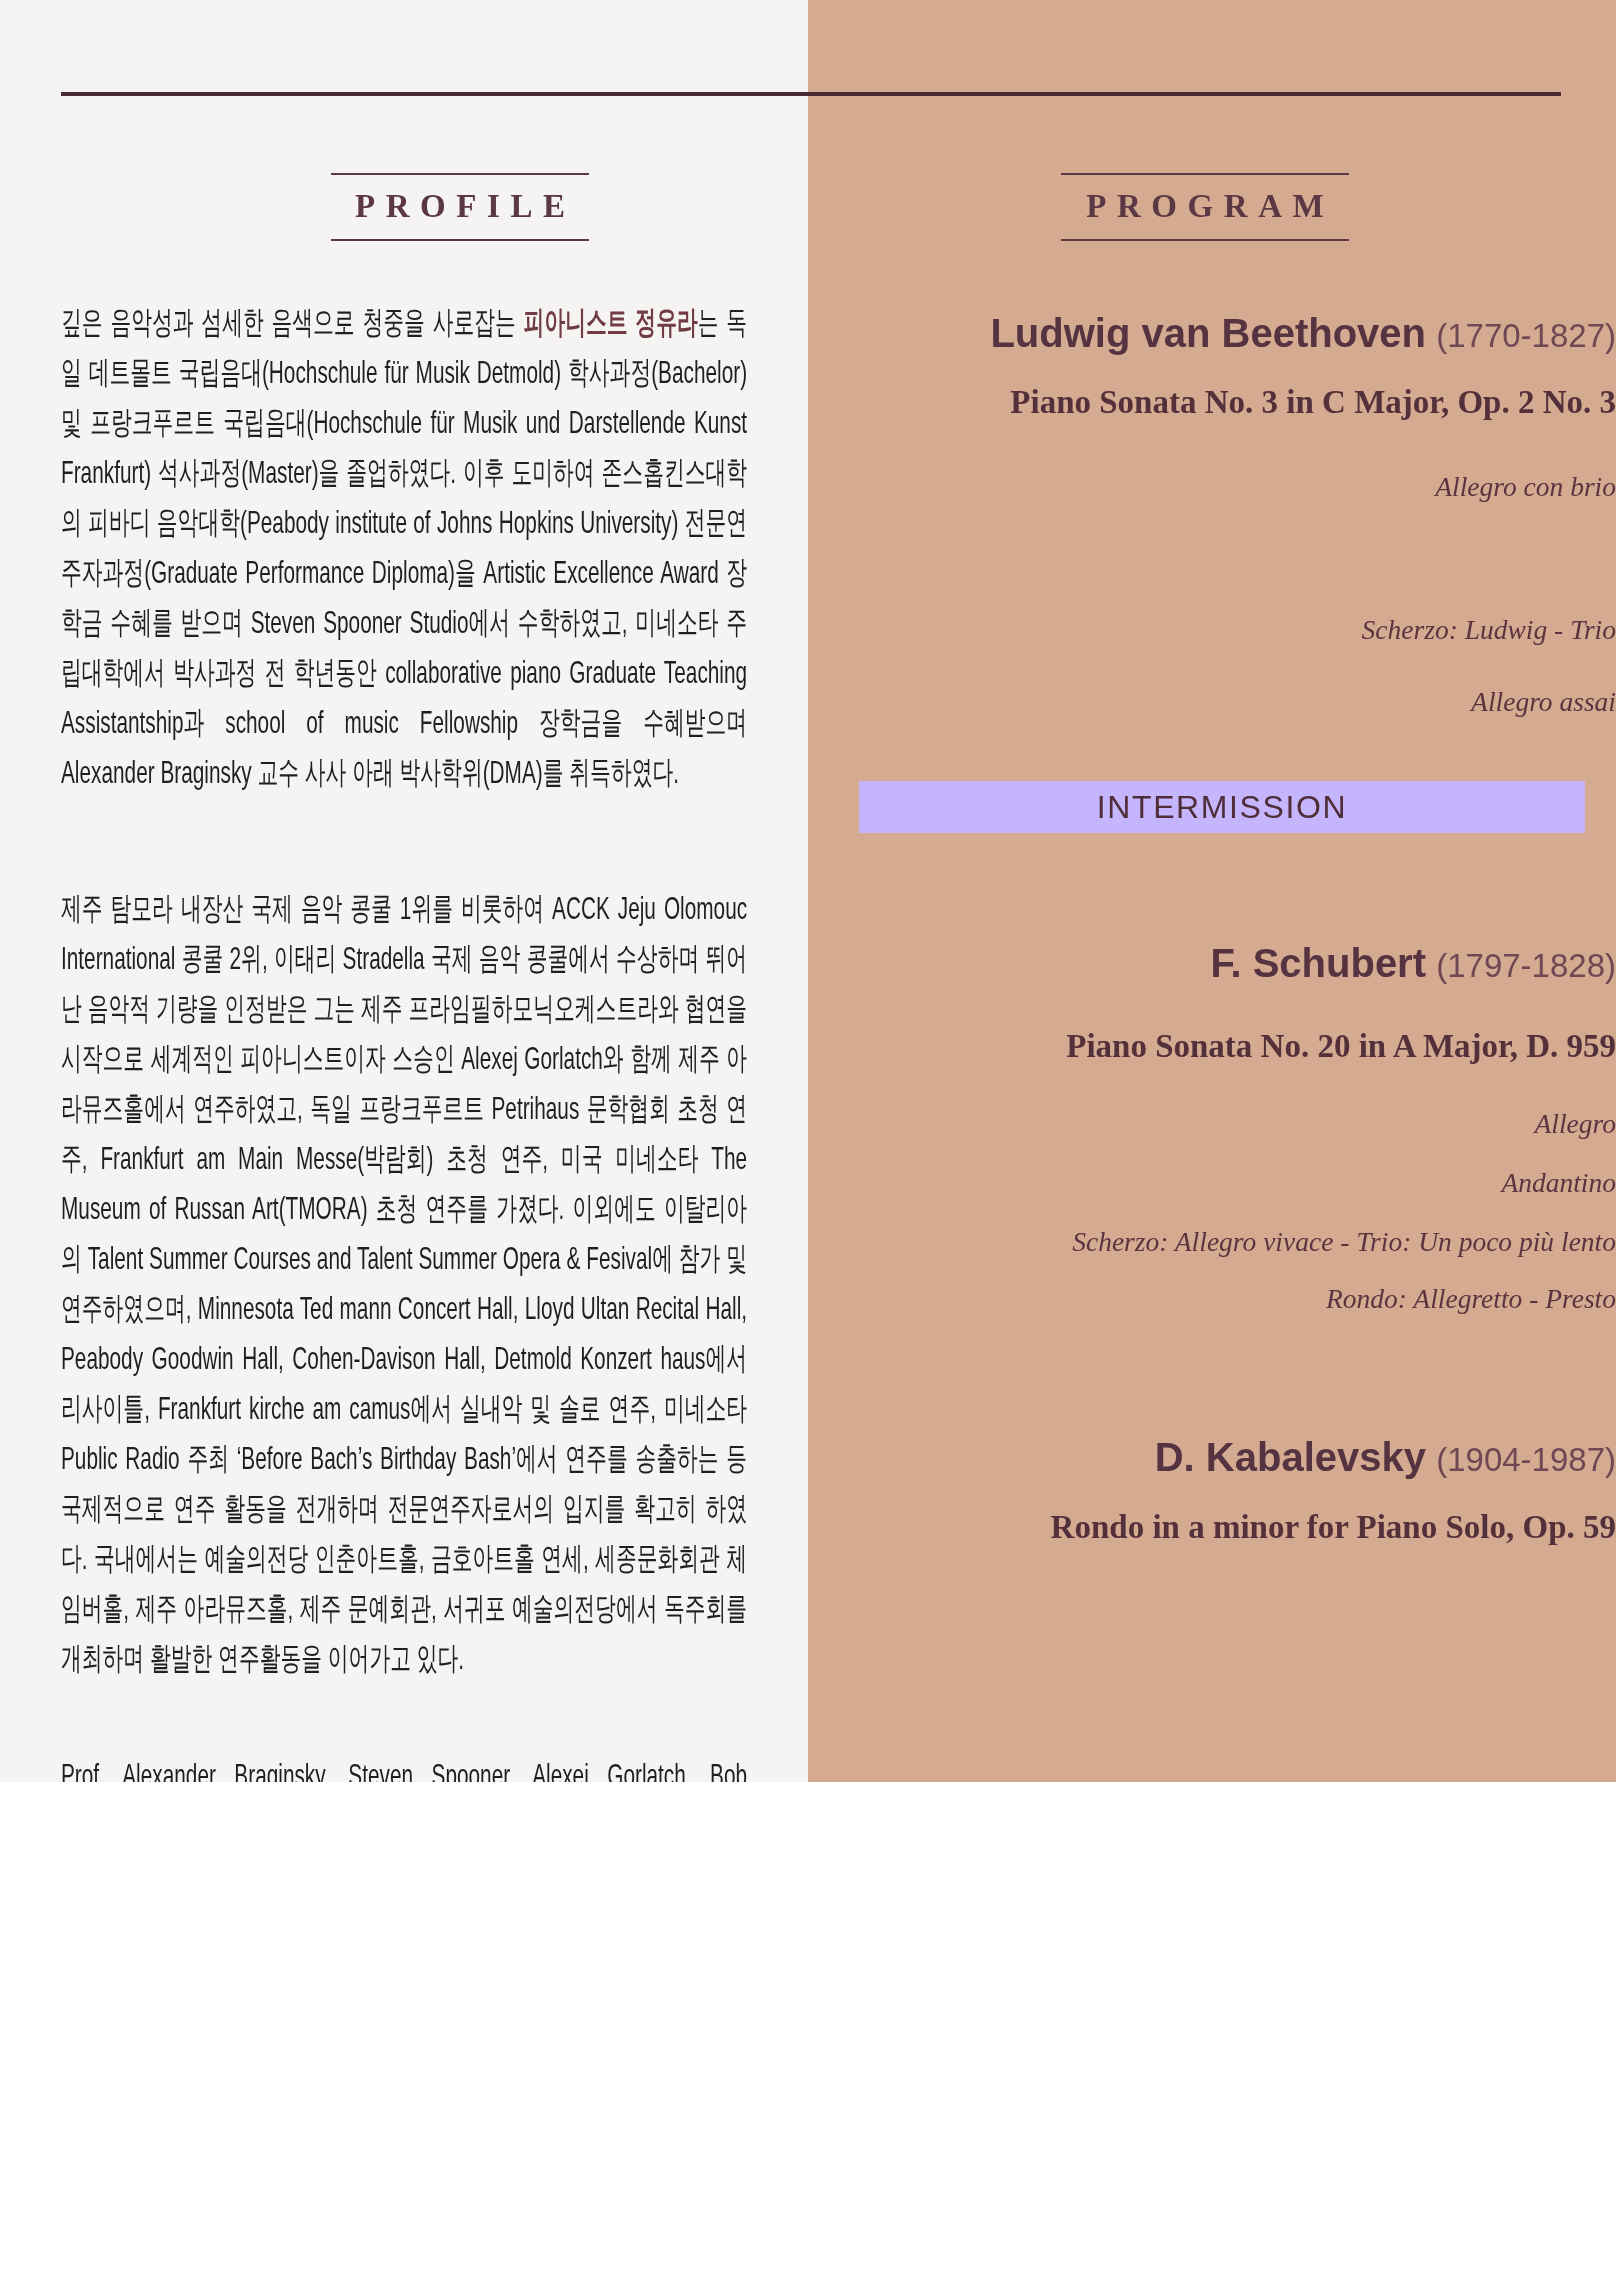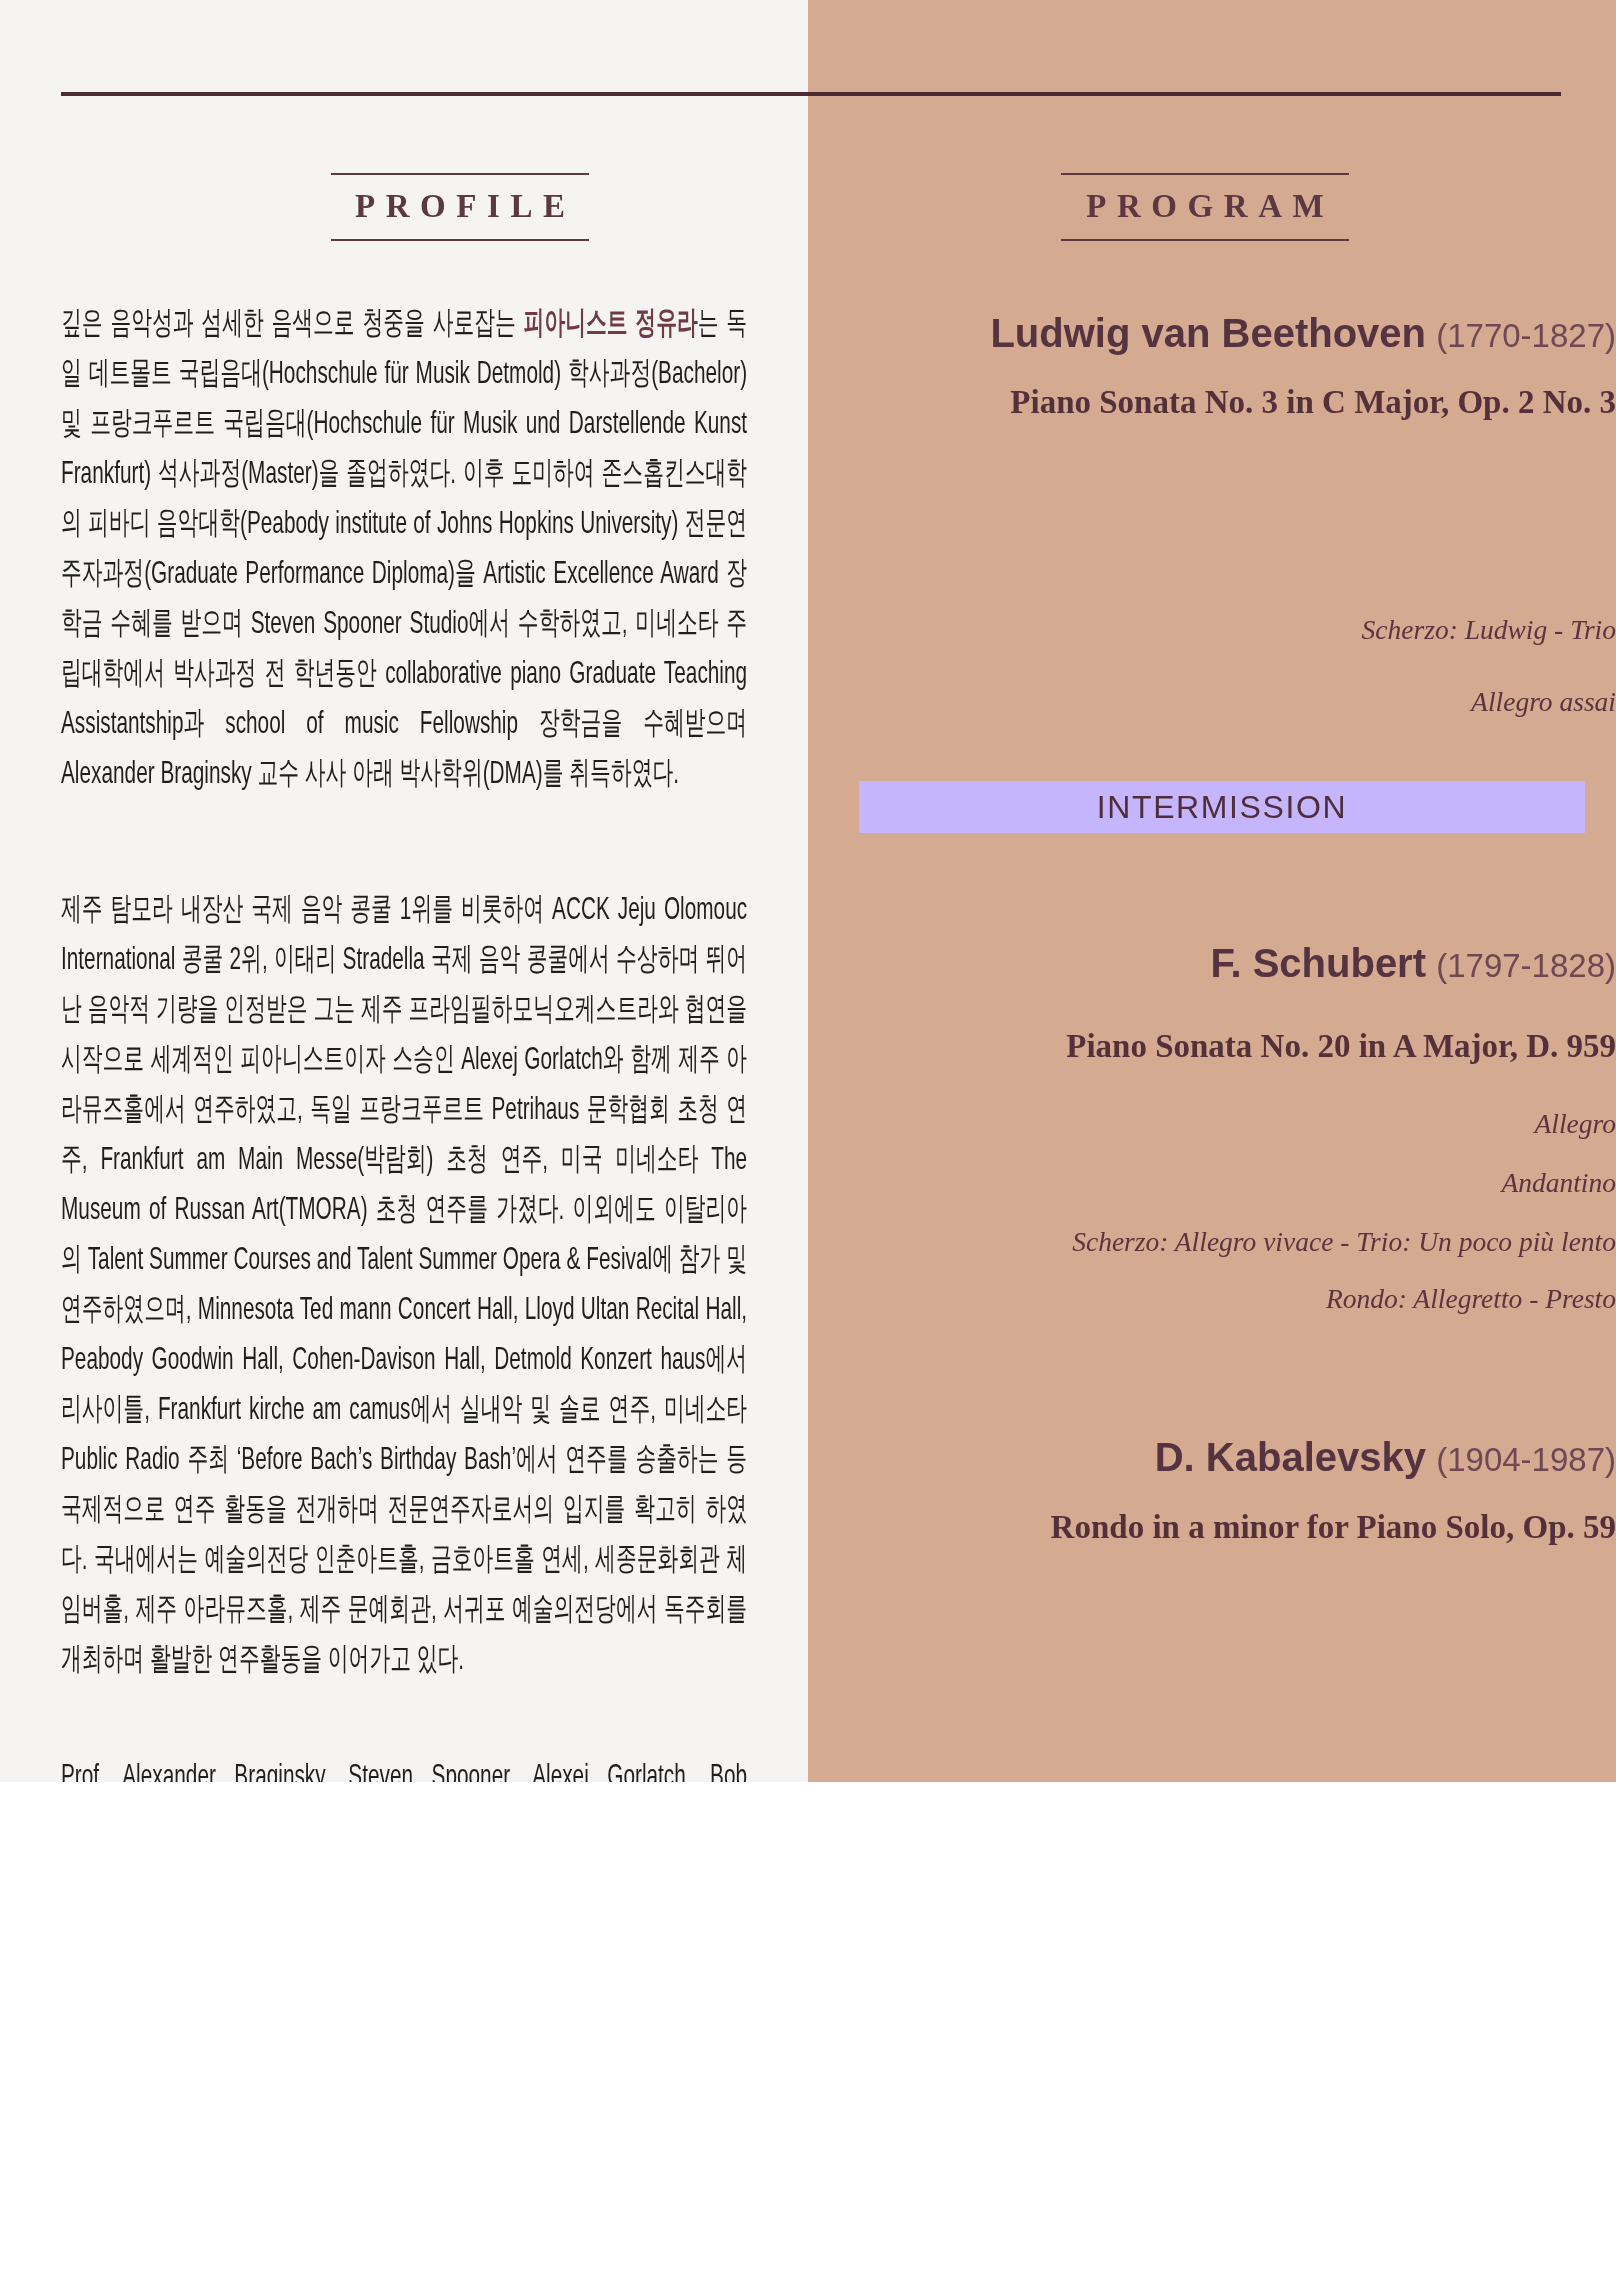--- a/index.html
+++ b/index.html
@@ -83,20 +83,21 @@
   <p class="kr kr-p1"><span>깊은 음악성과 섬세한 음색으로 청중을 사로잡는 </span><span class="hl">피아니스트 정유라</span><span>는 독일 데트몰트 국립음대(Hochschule für Musik Detmold) 학사과정(Bachelor) 및 프랑크푸르트 국립음대(Hochschule für Musik und Darstellende Kunst Frankfurt) 석사과정(Master)을 졸업하였다. 이후 도미하여 존스홉킨스대학의 피바디 음악대학(Peabody institute of Johns Hopkins University) 전문연주자과정(Graduate Performance Diploma)을 Artistic Excellence Award 장학금 수혜를 받으며 Steven Spooner Studio에서 수학하였고, 미네소타 주립대학에서 박사과정 전 학년동안 collaborative piano Graduate Teaching Assistantship과 school of music Fellowship 장학금을 수혜받으며 Alexander Braginsky 교수 사사 아래 박사학위(DMA)를 취득하였다.</span></p>
 
   <p class="kr kr-p2">제주 탐모라 내장산 국제 음악 콩쿨 1위를 비롯하여 ACCK Jeju Olomouc International 콩쿨 2위, 이태리 Stradella 국제 음악 콩쿨에서 수상하며 뛰어난 음악적 기량을 인정받은 그는 제주 프라임필하모닉오케스트라와 협연을 시작으로 세계적인 피아니스트이자 스승인 Alexej Gorlatch와 함께 제주 아라뮤즈홀에서 연주하였고, 독일 프랑크푸르트 Petrihaus 문학협회 초청 연주, Frankfurt am Main Messe(박람회) 초청 연주, 미국 미네소타 The Museum of Russan Art(TMORA) 초청 연주를 가졌다. 이외에도 이탈리아의 Talent Summer Courses and Talent Summer Opera &amp; Fesival에 참가 및 연주하였으며, Minnesota Ted mann Concert Hall, Lloyd Ultan Recital Hall, Peabody Goodwin Hall, Cohen-Davison Hall, Detmold Konzert haus에서 리사이틀, Frankfurt kirche am camus에서 실내악 및 솔로 연주, 미네소타 Public Radio 주최 ‘Before Bach’s Birthday Bash’에서 연주를 송출하는 등 국제적으로 연주 활동을 전개하며 전문연주자로서의 입지를 확고히 하였다. 국내에서는 예술의전당 인춘아트홀, 금호아트홀 연세, 세종문화회관 체임버홀, 제주 아라뮤즈홀, 제주 문예회관, 서귀포 예술의전당에서 독주회를 개최하며 활발한 연주활동을 이어가고 있다.</p>
 
   <p class="kr kr-p3">Prof. Alexander Braginsky, Steven Spooner, Alexej Gorlatch, Bob Versteegh, Hartmut Schneider를 사사한 피아니스트 정유라는 음악에 대한 학구적인 노력을 끊임없이 이어오며 International Piano Academy Murrhardt 마스터클래스에 참가하였고, Richard Goode, Gerald Fauth, Felix Gottlieb, Elena Margolina Hait 등 저명한 교수들의 마스터 클래스에 참가하여 견문을 넓혔다. 다수의 독주회를 통해 폭넓은 활동을 지속해 온 피아니스트 정유라는 이번 귀국 독주회를 통해 한층 확장된 음악 세계를 선보일 예정이다.</p>
 
   <h2 class="col-heading program-heading">PROGRAM</h2>
 
   <p class="r-item composer c1"><span>Ludwig van Beethoven</span><span class="dates">(1770-1827)</span></p>
   <p class="r-item piece p1">Piano Sonata No. 3 in C Major, Op. 2 No. 3</p>
+  <p class="r-item movement m1a">Allegro con brio</p>
   <p class="r-item movement m1c">Scherzo: Ludwig - Trio</p>
   <p class="r-item movement m1d">Allegro assai</p>
 
   <div class="intermission-band"><span>INTERMISSION</span></div>
 
   <p class="r-item composer c2"><span>F. Schubert</span><span class="dates">(1797-1828)</span></p>
   <p class="r-item piece p2">Piano Sonata No. 20 in A Major, D. 959</p>
   <p class="r-item movement m2a">Allegro</p>
   <p class="r-item movement m2b">Andantino</p>
   <p class="r-item movement m2c">Scherzo: Allegro vivace - Trio: Un poco più lento</p>

